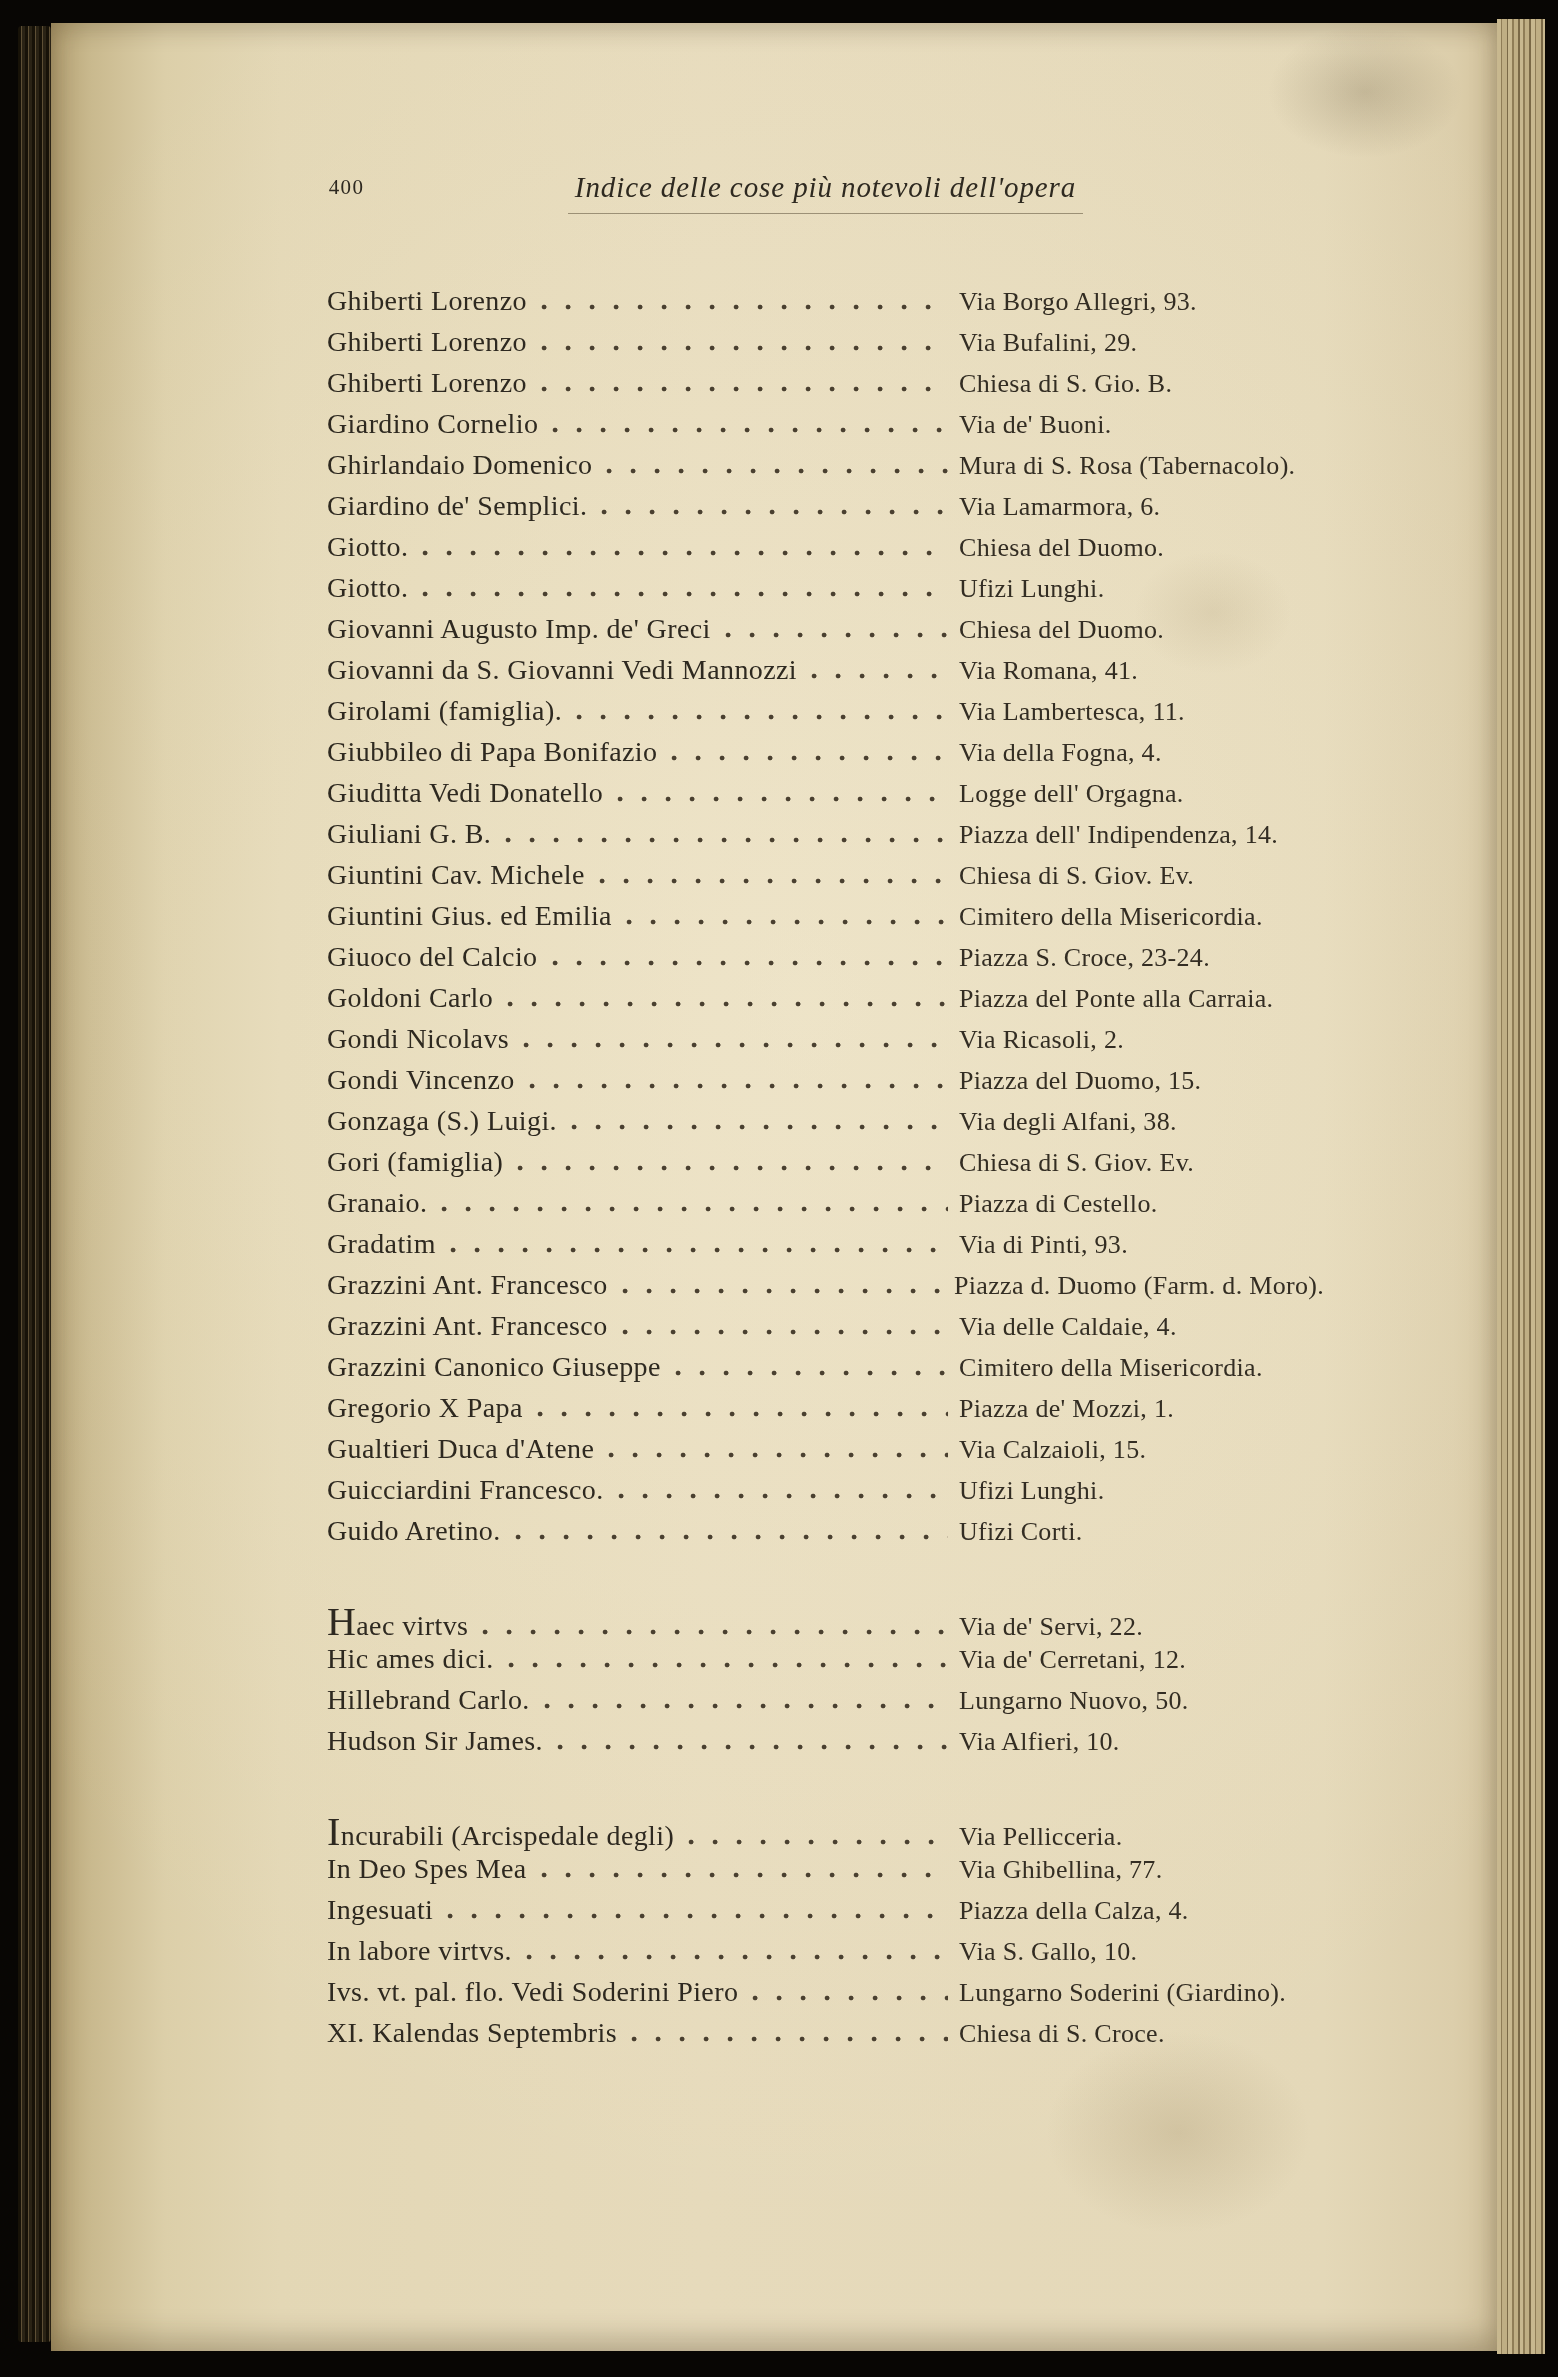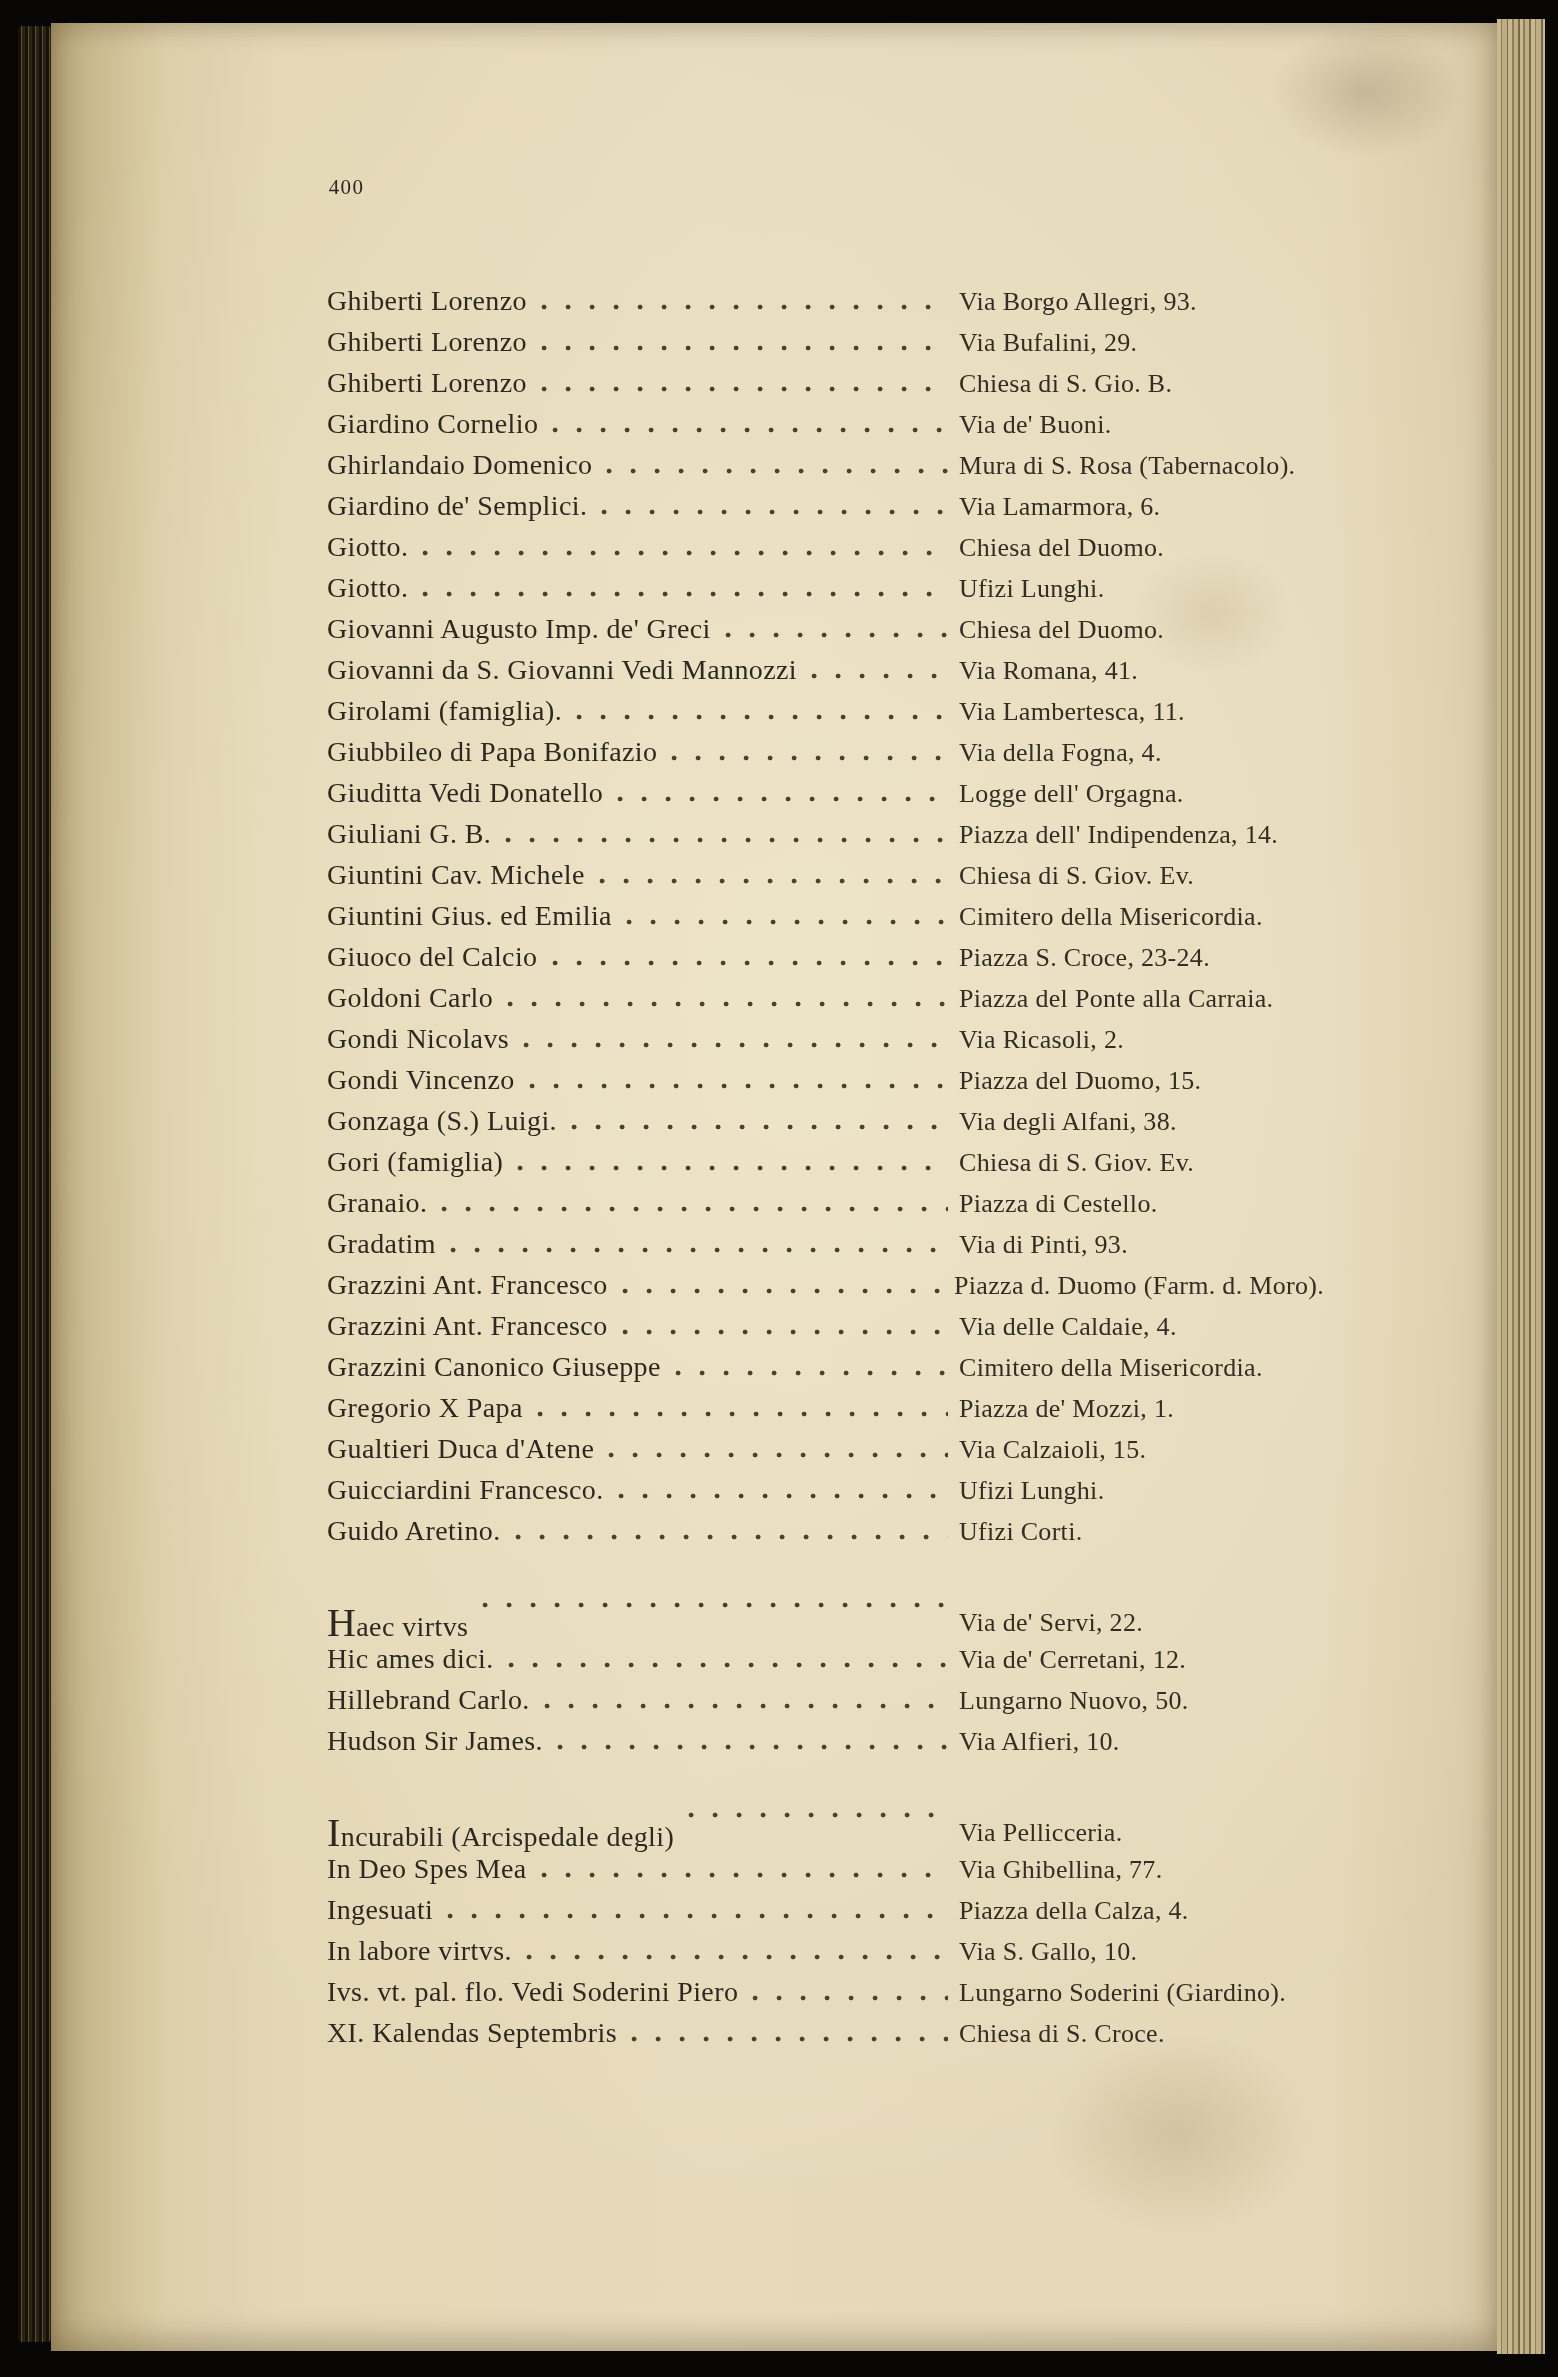--- a/index.html
+++ b/index.html
@@ -35,21 +35,21 @@
 
   .content{position:absolute;left:276px;top:148px;width:997px;color:#2e2920;}
 
   .header{position:relative;text-align:center;height:51px;}
   .pagenum{position:absolute;left:1.8px;top:3.5px;font-size:21px;letter-spacing:1.3px;}
   .title{display:inline-block;font-style:italic;font-size:29px;letter-spacing:0.9px;
          padding:0 7px 8.8px;border-bottom:1.8px solid rgba(80,68,46,.5);}
 
   .list{margin-top:63px;}
   .row{display:flex;align-items:baseline;height:41px;}
-  .row.gap{margin-top:46px;align-items:center;}
+  .row.gap{margin-top:46px;}
   .name{white-space:pre;font-size:28px;letter-spacing:0.4px;}
   .name .it{margin-top:43px;}
   .name .lead{font-size:40px;line-height:1;}
   .leader{flex:1 1 auto;height:6.2px;margin:0 10.6px 0 14px;align-self:baseline;
     background-image:radial-gradient(circle at 3.1px 3.1px,#4a4030 2px,rgba(74,64,48,0) 2.8px);
     background-size:24px 6.2px;background-repeat:repeat-x;background-position:left bottom;}
   .loc{flex:0 0 365px;font-size:26px;letter-spacing:0.3px;color:#332d23;white-space:nowrap;}
 </style>
 </head>
 <body>
@@ -57,20 +57,21 @@
 <div class="photo">
   <div class="left-stack"></div>
 
   <div class="page">
     <div class="stain s2"></div>
     <div class="stain s1"></div>
 
     <div class="content">
       <div class="header">
         <span class="pagenum">400</span>
+        <span class="title">Indice delle cose più notevoli dell'opera</span>
       </div>
       <div class="list">
           <div class="row">
             <span class="name"><span>Ghiberti Lorenzo</span></span>
             <span class="leader"></span>
             <span class="loc">Via Borgo Allegri, 93.</span>
           </div>
           <div class="row">
             <span class="name"><span>Ghiberti Lorenzo</span></span>
             <span class="leader"></span>

